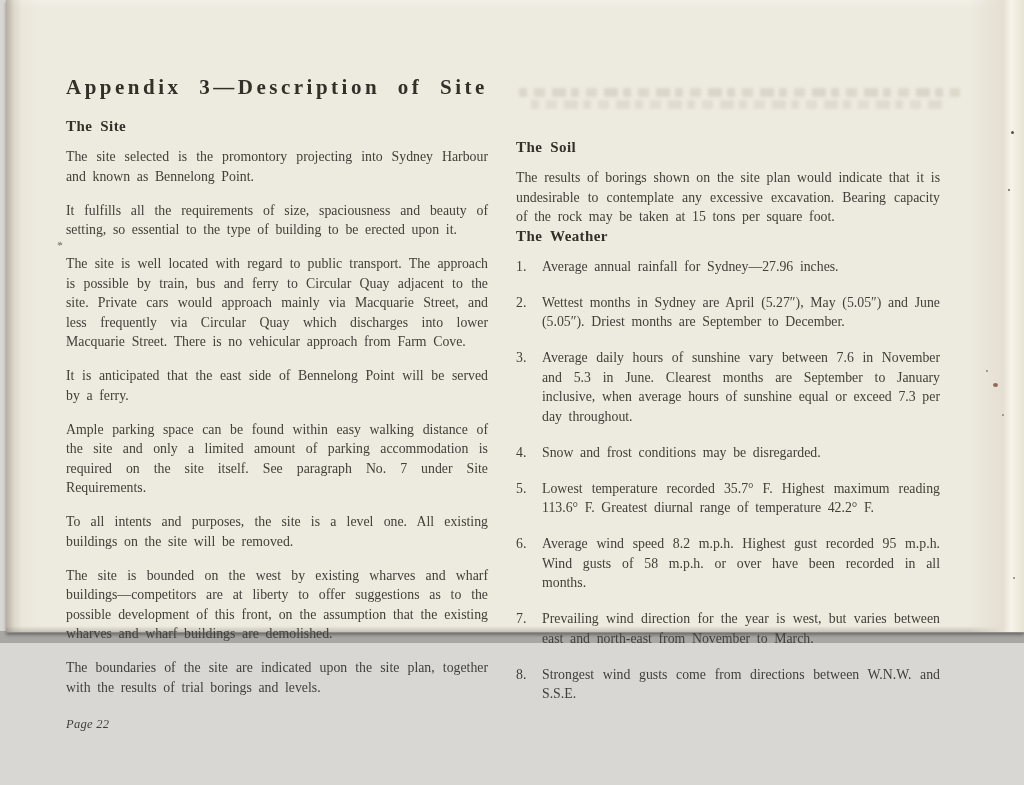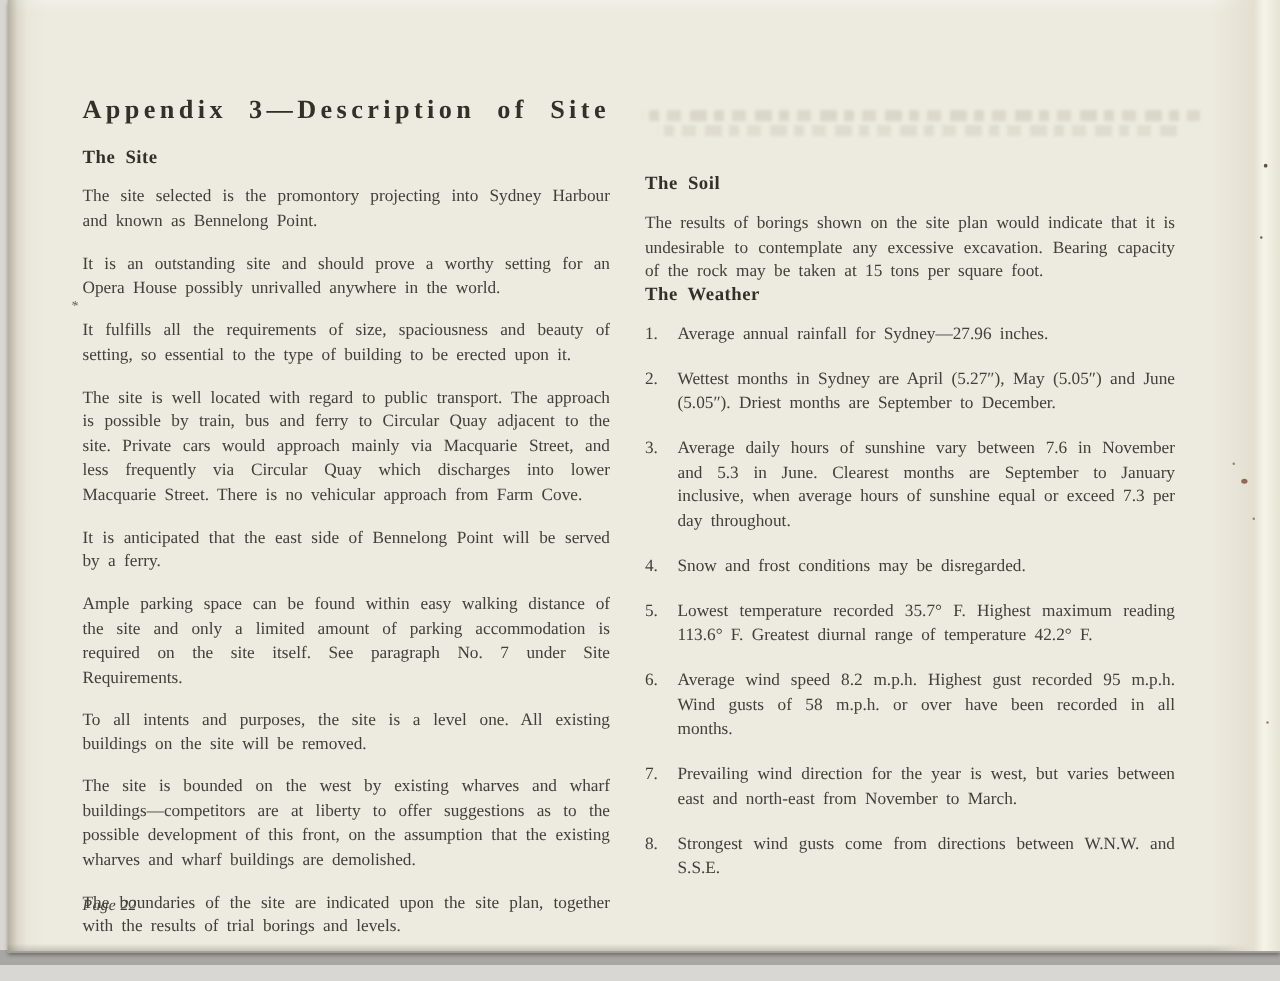--- a/index.html
+++ b/index.html
@@ -9,21 +9,21 @@
     --outer-bg:#d9d7d3;
     --bottom-strip:#a9a7a3;
   }
   *{margin:0;padding:0;box-sizing:border-box;}
   html,body{width:1024px;height:785px;overflow:hidden;}
   body{
     font-family:"Liberation Serif","DejaVu Serif",serif;
     background:var(--outer-bg);
     position:relative;
   }
-  .canvas{position:absolute;inset:0;width:1024px;height:772px;background:var(--outer-bg);}
+  .canvas{position:absolute;inset:0;width:1024px;height:643px;background:var(--outer-bg);}
   .bottom-strip{position:absolute;left:0;right:0;bottom:0;height:12px;background:var(--bottom-strip);}
   .page{
     position:absolute;left:6px;top:0;right:0;bottom:10px;
     background-color:var(--page-bg);
     background-image:
       linear-gradient(90deg, rgba(125,115,95,0.50) 0px, rgba(170,160,140,0.25) 8px, rgba(210,205,190,0.12) 16px, rgba(0,0,0,0) 32px),
       linear-gradient(270deg, #e7e3d5 0px, #eeebde 6px, #f6f3e8 13px, #e4dfd1 21px, rgba(0,0,0,0) 55px),
       linear-gradient(180deg, rgba(255,255,255,0.25) 0px, rgba(0,0,0,0) 10px),
       linear-gradient(0deg, rgba(90,85,75,0.28) 0px, rgba(0,0,0,0) 6px);
     box-shadow:0 2px 3px rgba(40,38,34,0.45);
@@ -92,21 +92,20 @@
 
     <div class="ghost-line ghost-a"></div>
     <div class="ghost-line ghost-b"></div>
   </div>
 
   <div class="col col-left">
     <h1 class="title">Appendix 3—Description of Site</h1>
     <h2 class="subhead">The Site</h2>
     <div>
         <p class="para">The site selected is the promontory projecting into Sydney Harbour and known as Bennelong Point.</p>
-        <p class="para">It is an outstanding site and should prove a worthy setting for an Opera House possibly unrivalled anywhere in the world.</p>
         <p class="para">It fulfills all the requirements of size, spaciousness and beauty of setting, so essential to the type of building to be erected upon it.</p>
         <p class="para">The site is well located with regard to public transport. The approach is possible by train, bus and ferry to Circular Quay adjacent to the site. Private cars would approach mainly via Macquarie Street, and less frequently via Circular Quay which discharges into lower Macquarie Street. There is no vehicular approach from Farm Cove.</p>
         <p class="para">It is anticipated that the east side of Bennelong Point will be served by a ferry.</p>
         <p class="para">Ample parking space can be found within easy walking distance of the site and only a limited amount of parking accommodation is required on the site itself. See paragraph No. 7 under Site Requirements.</p>
         <p class="para">To all intents and purposes, the site is a level one. All existing buildings on the site will be removed.</p>
         <p class="para">The site is bounded on the west by existing wharves and wharf buildings—competitors are at liberty to offer suggestions as to the possible development of this front, on the assumption that the existing wharves and wharf buildings are demolished.</p>
         <p class="para">The boundaries of the site are indicated upon the site plan, together with the results of trial borings and levels.</p>
       </div>
   </div>
 

